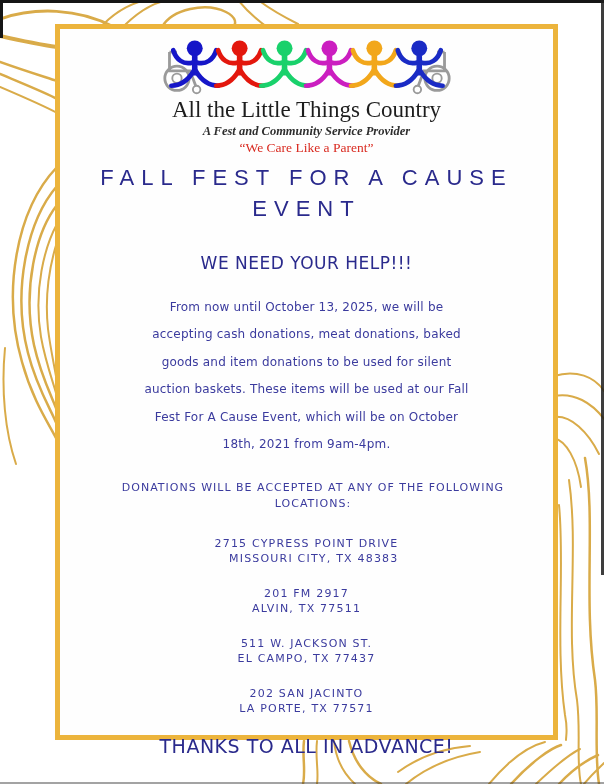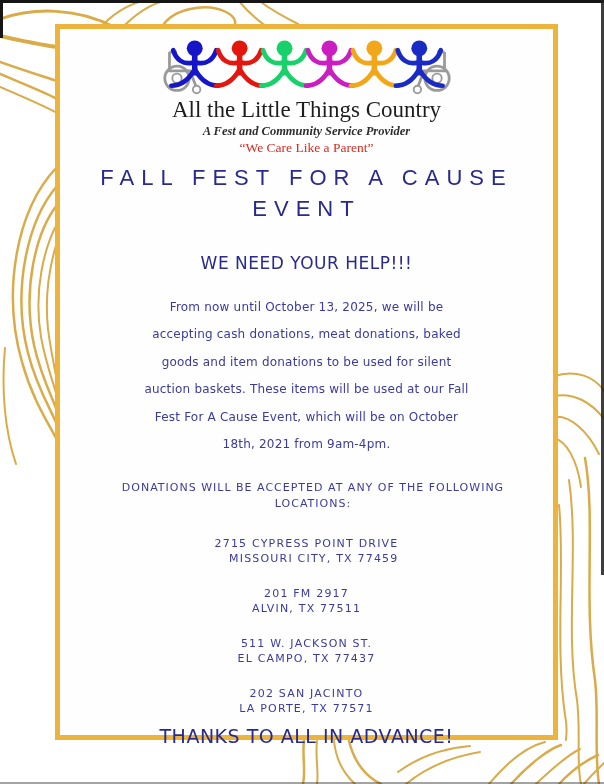--- a/index.html
+++ b/index.html
@@ -53,21 +53,21 @@
   }
   .donations-heading div{white-space:nowrap;}
   .location{
     font-family:"DejaVu Sans",sans-serif;font-size:11px;
     color:var(--navy-body,#3B3B9E);letter-spacing:1.2px;line-height:15px;
   }
   .location.first{margin-top:24px;text-align:right;}
   .location{margin-top:0;}
   .location + .location{margin-top:20px;}
   .thanks{
-    margin-top:9px;
+    margin-top:19px;
     font-family:"DejaVu Sans",sans-serif;font-size:19px;
     color:var(--navy-head,#2A2A8C);letter-spacing:0.5px;white-space:nowrap;
   }
   .edge{position:absolute;z-index:3;pointer-events:none;}
   .edge.top{left:0;top:0;width:604px;height:2.5px;background:#151515;}
   .edge.left{left:0;top:0;width:3px;height:38px;background:#151515;}
   .edge.right{right:0;top:0;width:3px;height:575px;background:#1c1c1c;opacity:.85;}
   .edge.bottom{left:0;bottom:0;width:604px;height:2.5px;background:#333;opacity:.45;}
 </style>
 </head>
@@ -201,21 +201,21 @@
     <div>18th, 2021 from 9am-4pm.</div>
   </div>
 
   <div class="donations-heading">
     <div>DONATIONS WILL BE ACCEPTED AT ANY OF THE FOLLOWING</div>
     <div>LOCATIONS:</div>
   </div>
 
   <div class="location first">
     <div>2715 CYPRESS POINT DRIVE</div>
-    <div>MISSOURI CITY, TX 77459</div>
+    <div>MISSOURI CITY, TX 48383</div>
   </div>
   <div class="location">
     <div>201 FM 2917</div>
     <div>ALVIN, TX 77511</div>
   </div>
   <div class="location">
     <div>511 W. JACKSON ST.</div>
     <div>EL CAMPO, TX 77437</div>
   </div>
   <div class="location">

